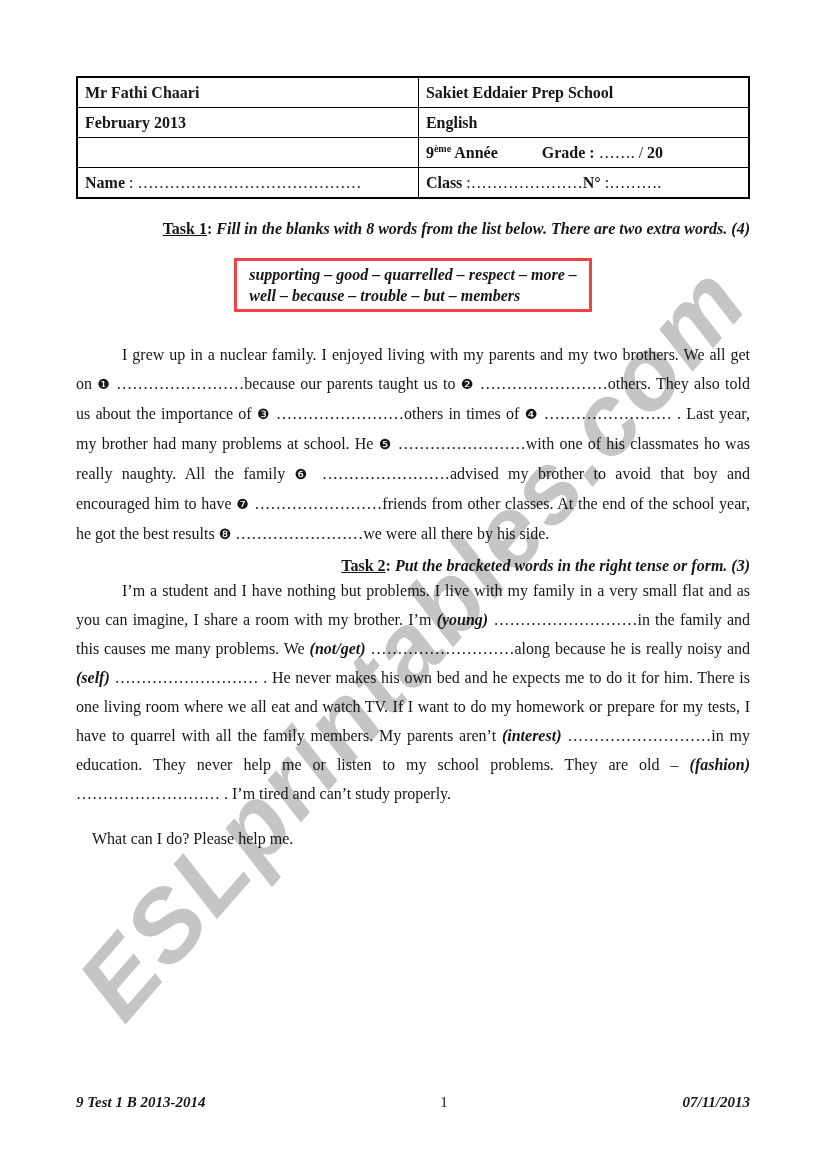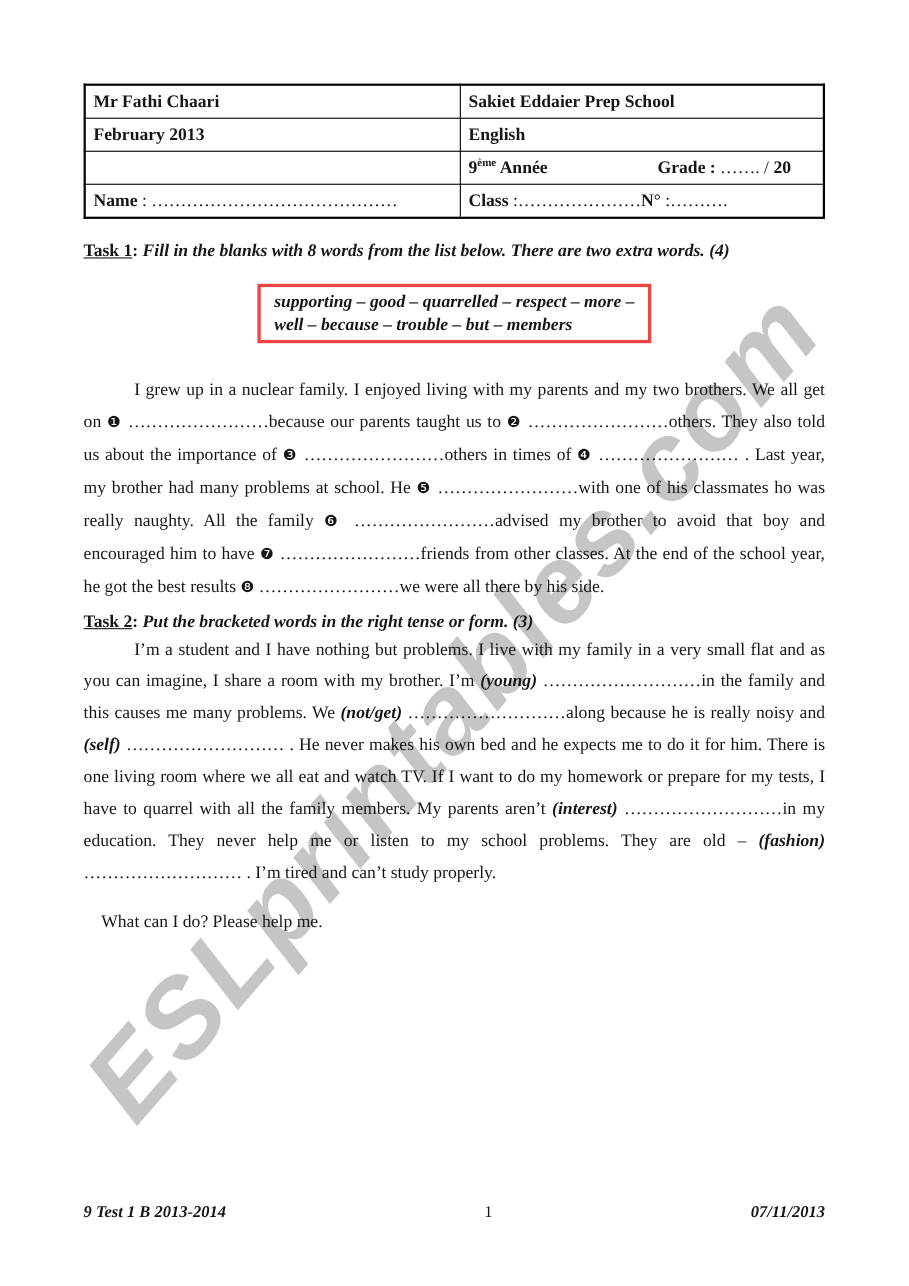--- a/index.html
+++ b/index.html
@@ -31,25 +31,25 @@
   }
   table.hdr td{
     border:1px solid #000;
     height:27px;
     padding:1px 7px;
     vertical-align:middle;
   }
   td.c1{width:50.8%;}
   .b{font-weight:bold;}
   sup.deg{font-size:10px;font-weight:bold;vertical-align:super;}
-  .grade-part{margin-left:100px;}
+  .grade-part{margin-left:44px;}
   .section-heading{
     font-size:17px;font-weight:bold;margin:40px 0 0 0;letter-spacing:0.5px;
   }
-  .task-line{margin:21px 0 0 0;font-size:16px;}
+  .task-line{margin:21px 0 0 0;font-size:16px;text-align:right;}
   .task-label{font-weight:bold;text-decoration:underline;}
   .task-colon{font-weight:bold;}
   .instr{font-weight:bold;font-style:italic;}
   .word-box{
     width:fit-content;
     margin:20px auto 0 auto;
     border:3px solid #ef4444;
     padding:3px 12px;
     font-size:16px;line-height:21px;
     font-weight:bold;font-style:italic;

